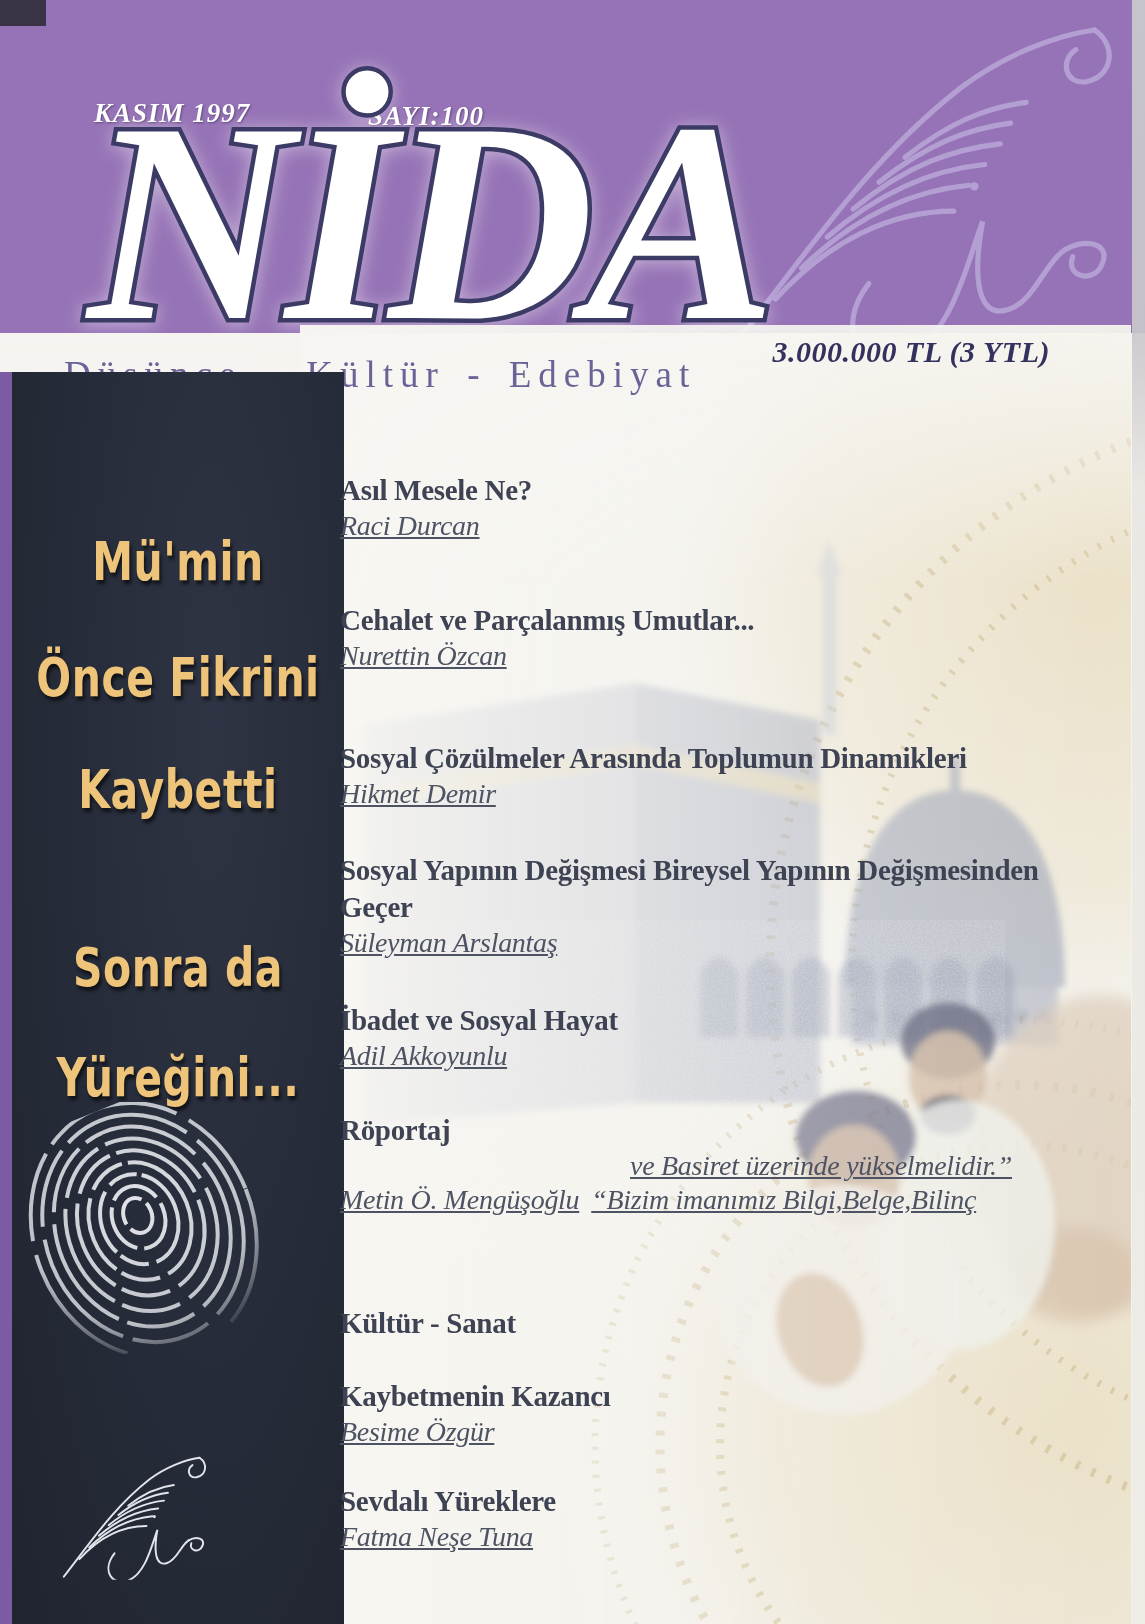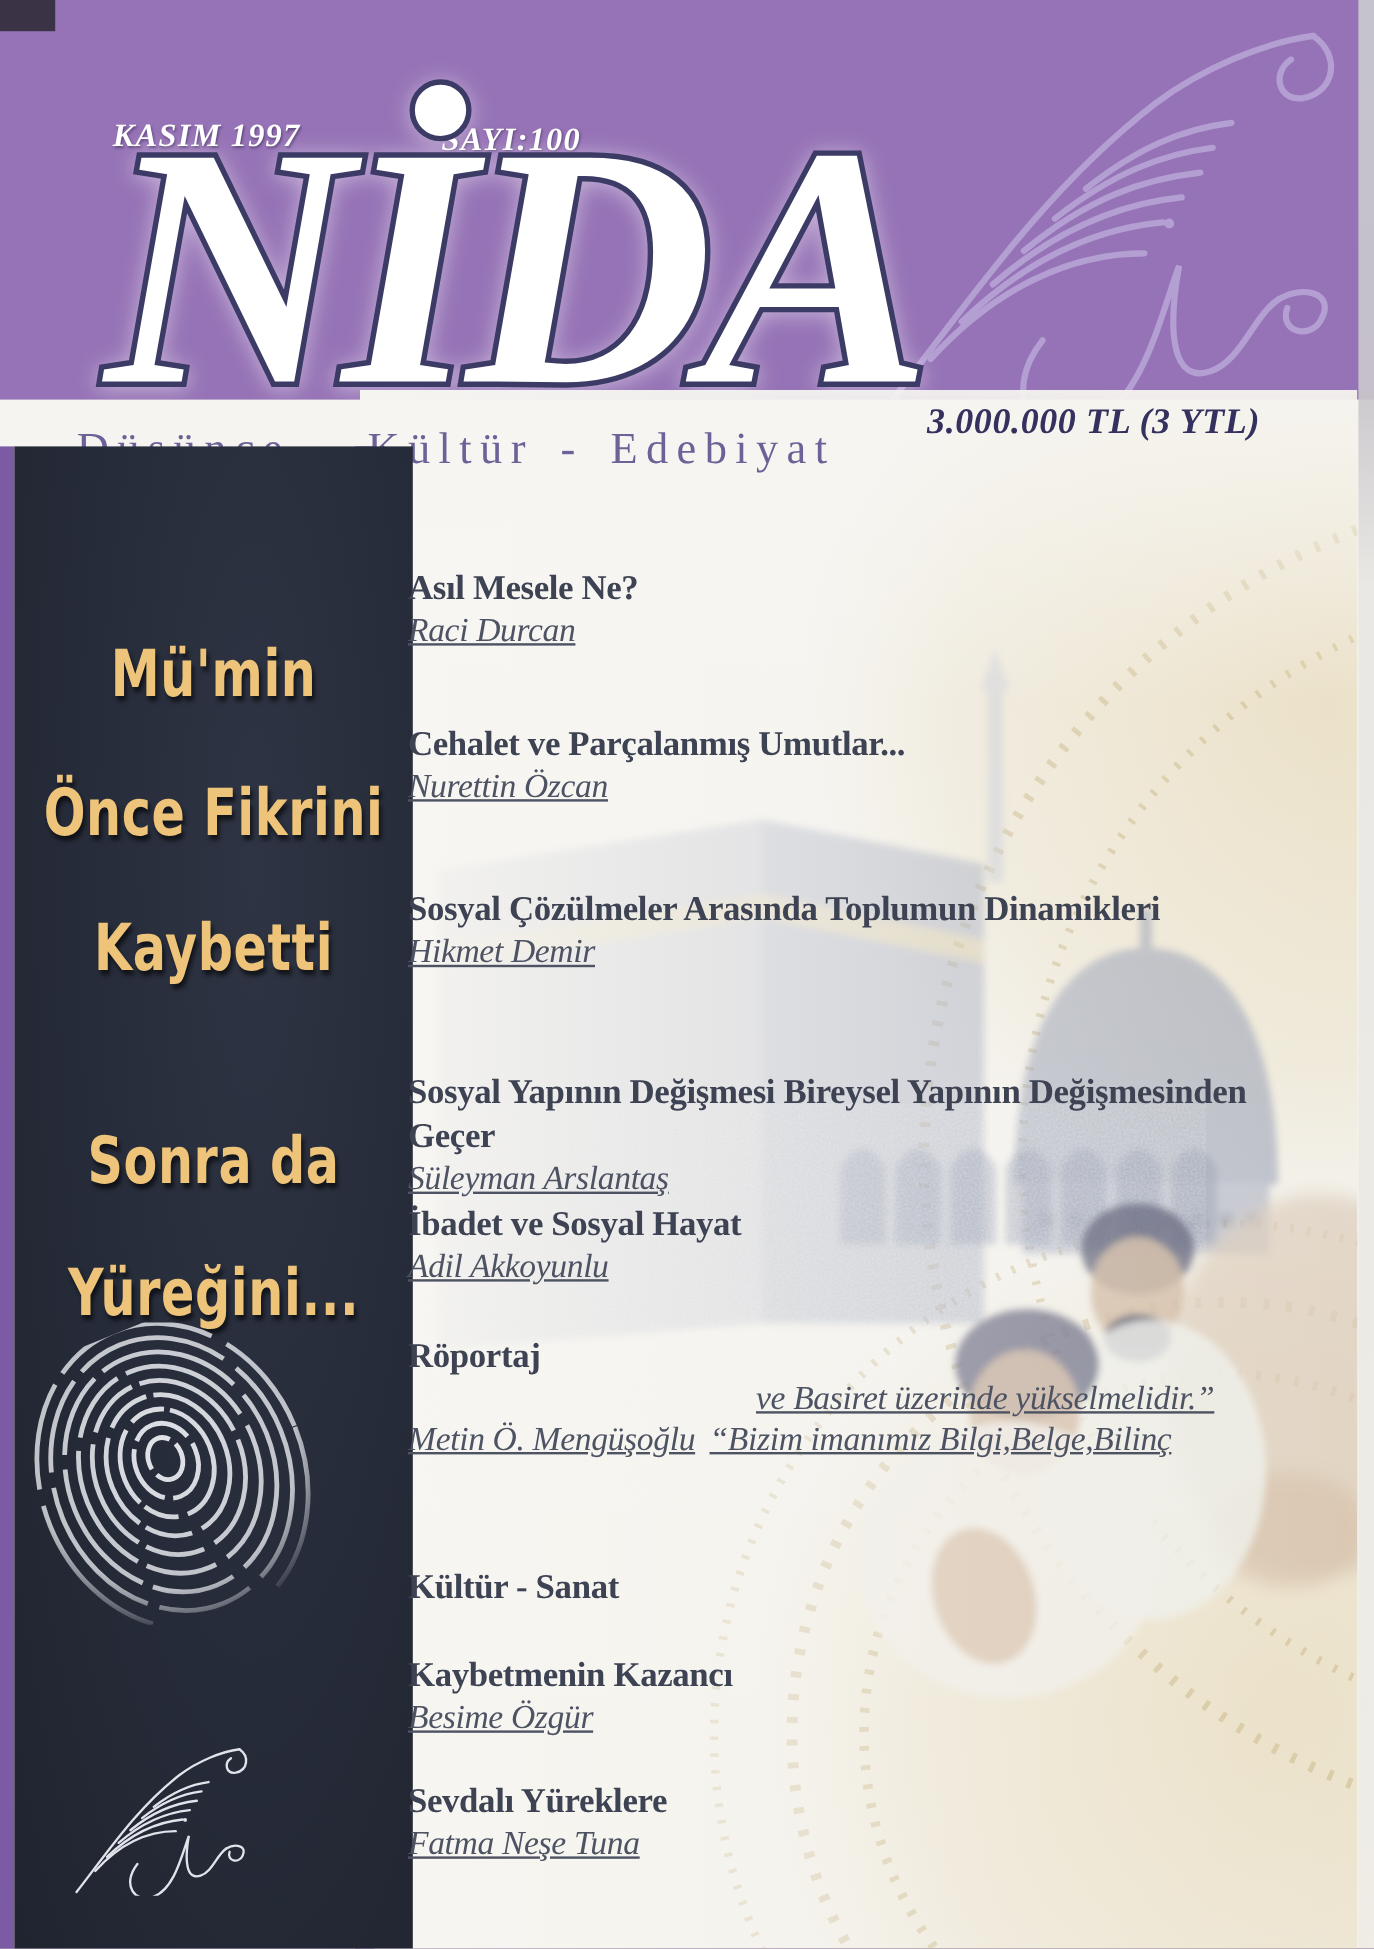--- a/index.html
+++ b/index.html
@@ -37,21 +37,21 @@
   .quill-small{position:absolute;left:44px;top:1075px;width:156px;height:133px;color:#eceef4;opacity:.95;}
 
   
   .toc{position:absolute;left:340px;top:0;width:790px;}
   .toc-entry{position:absolute;left:0;}
   .toc-title{font-size:29px;font-weight:bold;color:var(--toc-title-text,#3e4353);line-height:37px;white-space:nowrap;letter-spacing:-0.3px;}
   .toc-entry.wrap .toc-title{white-space:normal;max-width:700px;}
   .toc-author{font-size:28px;font-style:italic;color:var(--toc-author-text,#4d5363);line-height:34px;white-space:nowrap;letter-spacing:-0.3px;text-decoration:underline;}
   .toc-author .q{margin-left:12px;}
   .quote-line2{margin-left:290px;}
-  .e1{top:472px}.e2{top:602px}.e3{top:740px}.e4{top:892px}.e5{top:1002px}
+  .e1{top:472px}.e2{top:602px}.e3{top:740px}.e4{top:852px}.e5{top:1002px}
   .e6{top:1112px}.e7{top:1305px}.e8{top:1378px}.e9{top:1483px}
 
   .right-edge{position:absolute;right:0;top:0;width:13px;height:1624px;z-index:60;
       background:linear-gradient(180deg,rgba(200,200,206,.95) 0%,rgba(202,200,204,.9) 21%,rgba(222,220,216,.5) 30%,rgba(230,228,221,.35) 100%);}
 </style>
 </head>
 <body>
 
 <div class="page">
 

